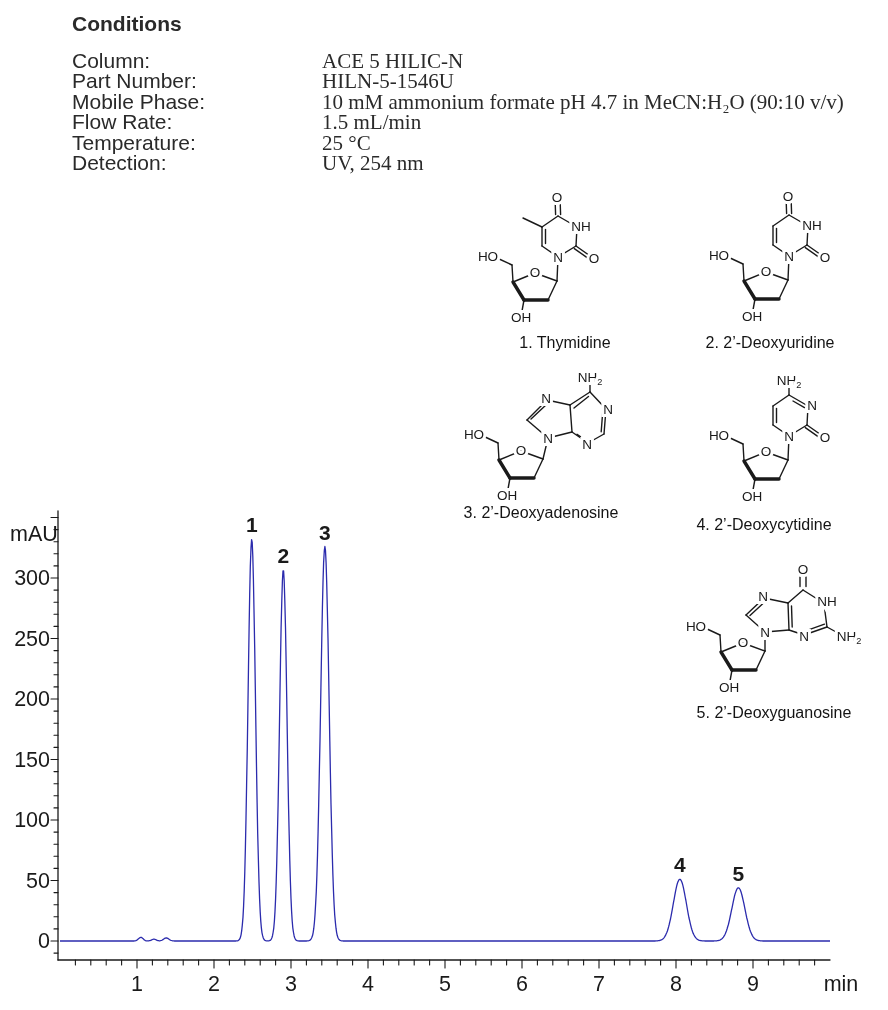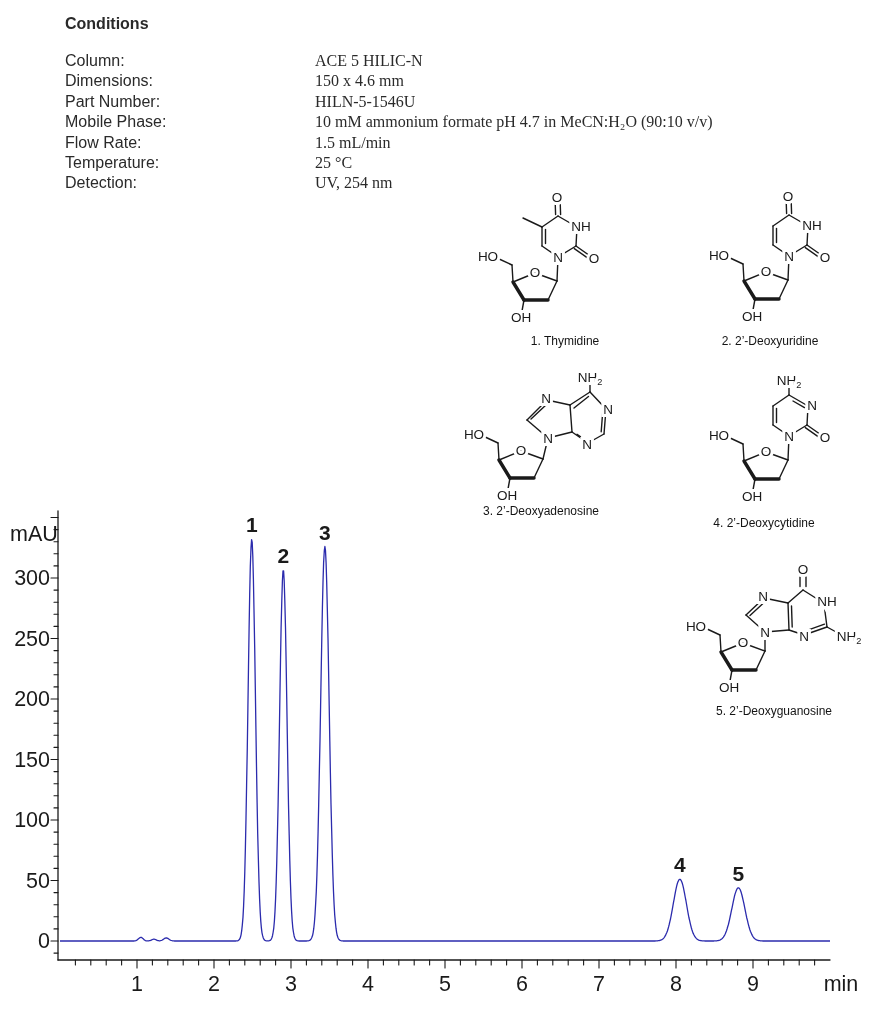--- a/index.html
+++ b/index.html
@@ -1,40 +1,39 @@
 <!DOCTYPE html>
 <html><head>
 <meta charset="utf-8">
 <style>
   html,body{margin:0;padding:0;background:#ffffff;}
   .page{
     position:relative;width:888px;height:1010px;background:#ffffff;
     font-family:"Liberation Sans","DejaVu Sans",sans-serif;color:#222;overflow:hidden;
   }
-  .conditions{position:absolute;left:65px;top:13px;font-size:16px;color:#2a2a2a;}
+  .conditions{position:absolute;left:72px;top:13px;font-size:21px;color:#2a2a2a;}
   .cond-title{font-weight:bold;height:22px;line-height:22px;}
   .cond-row{height:20.4px;line-height:20.4px;white-space:nowrap;}
   .cond-label{display:inline-block;width:250px;margin-top:16px;}
   .cond-value{display:inline-block;font-family:Liberation Serif, serif;}
   .struct-label{
     position:absolute;transform:translateX(-50%);white-space:nowrap;
-    font-size:12px;color:#141414;
+    font-size:16px;color:#141414;
   }
   svg{position:absolute;left:0;top:0;}
 </style>
 </head>
 <body>
 
 <div class="page">
 
   <div class="conditions">
     <div class="cond-title">Conditions</div>
     <div id="cond-rows">
         <div class="cond-row"><span class="cond-label">Column:</span><span class="cond-value">ACE 5 HILIC-N</span></div>
-        <div class="cond-row"><span class="cond-label">Dimensions:</span><span class="cond-value">150 x 4.6 mm</span></div>
         <div class="cond-row"><span class="cond-label">Part Number:</span><span class="cond-value">HILN-5-1546U</span></div>
         <div class="cond-row"><span class="cond-label">Mobile Phase:</span><span class="cond-value">10 mM ammonium formate pH 4.7 in MeCN:H₂O (90:10 v/v)</span></div>
         <div class="cond-row"><span class="cond-label">Flow Rate:</span><span class="cond-value">1.5 mL/min</span></div>
         <div class="cond-row"><span class="cond-label">Temperature:</span><span class="cond-value">25 °C</span></div>
         <div class="cond-row"><span class="cond-label">Detection:</span><span class="cond-value">UV, 254 nm</span></div>
       </div>
   </div>
 
   <div class="struct-label" style="left:565px;top:334px">1. Thymidine</div>
   <div class="struct-label" style="left:770px;top:334px">2. 2’-Deoxyuridine</div>

